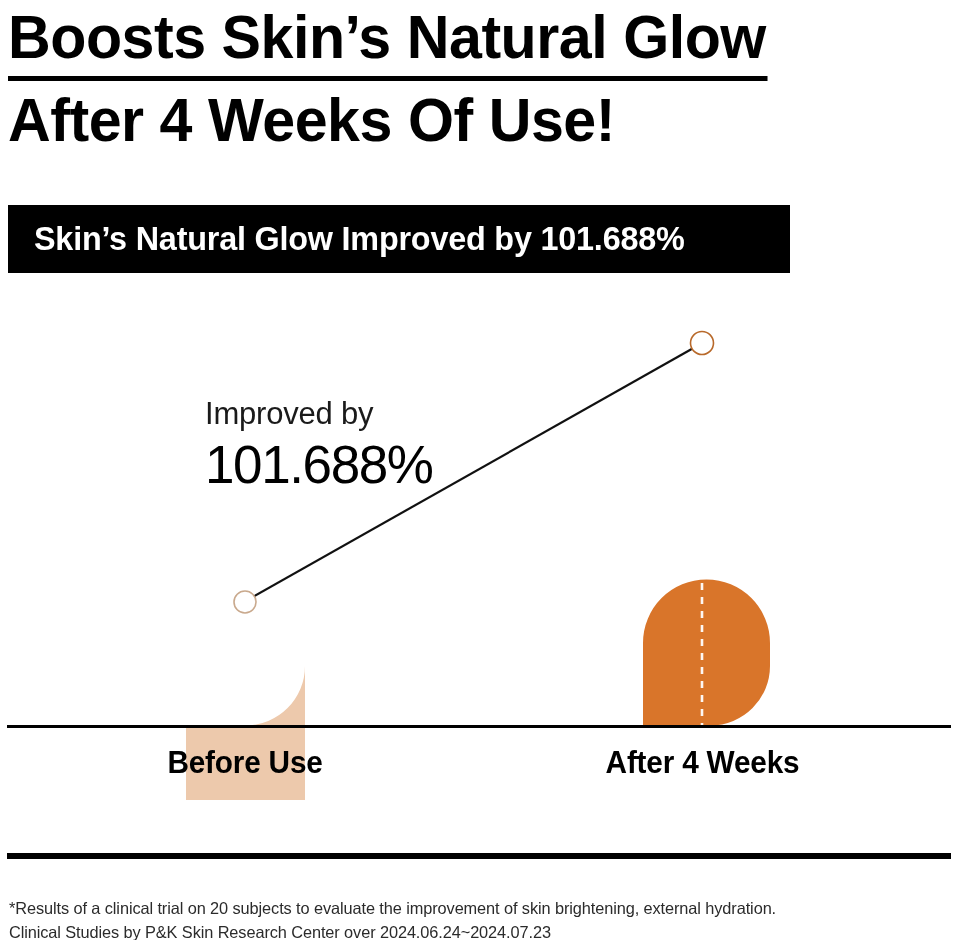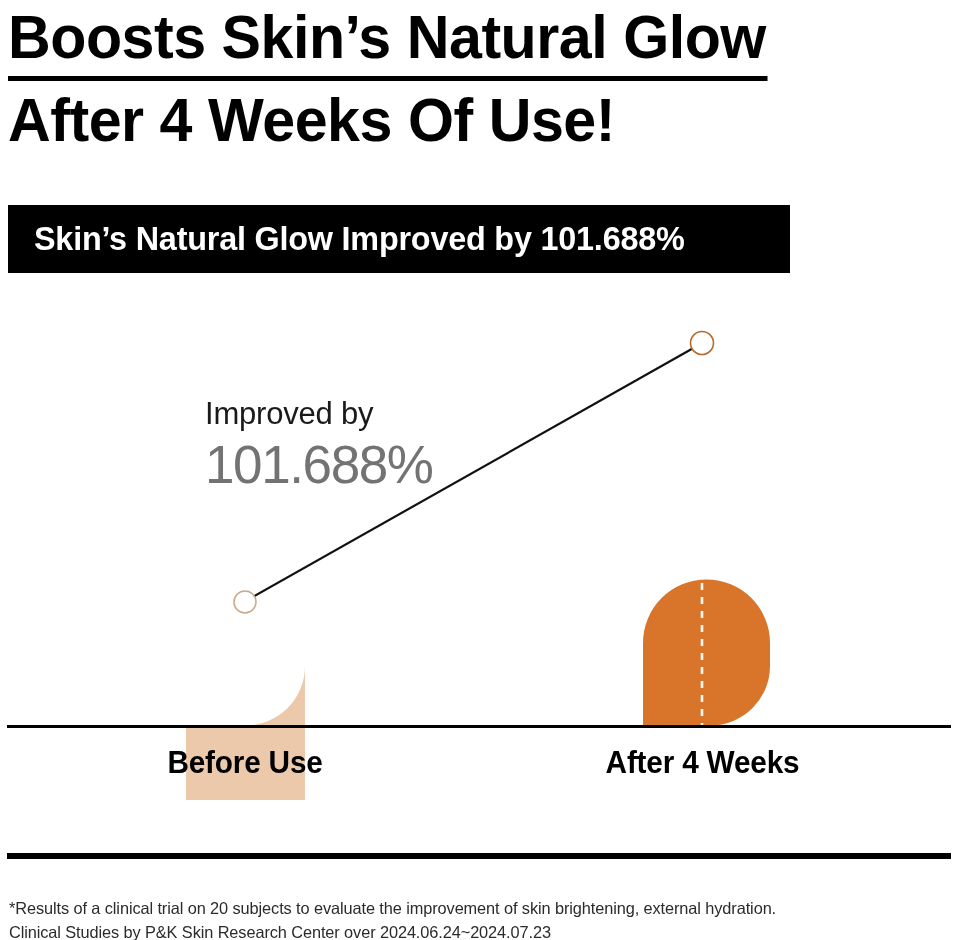--- a/index.html
+++ b/index.html
@@ -192,21 +192,21 @@
 
     <line x1="251" y1="308" x2="697" y2="56" stroke="#111111" stroke-width="2.2"></line>
 
     <circle cx="245" cy="312" r="11" fill="#FFFFFF" stroke="#C9A98D" stroke-width="1.6"></circle>
 
     <circle cx="702" cy="53" r="11.5" fill="#FFFFFF" stroke="#B8692A" stroke-width="1.6"></circle>
   </svg>
 
   <div class="callout">
     <div class="callout-label">Improved by</div>
-    <div class="callout-value" style="color:#737373;">101.688%</div>
+    <div class="callout-value" style="color:#000000;">101.688%</div>
   </div>
 </div>
 
 <div class="axis-label axis-label-before">Before Use</div>
 <div class="axis-label axis-label-after">After 4 Weeks</div>
 
 <div class="rule-baseline"></div>
 <div class="rule-bottom"></div>
 
 <div class="footnote">

